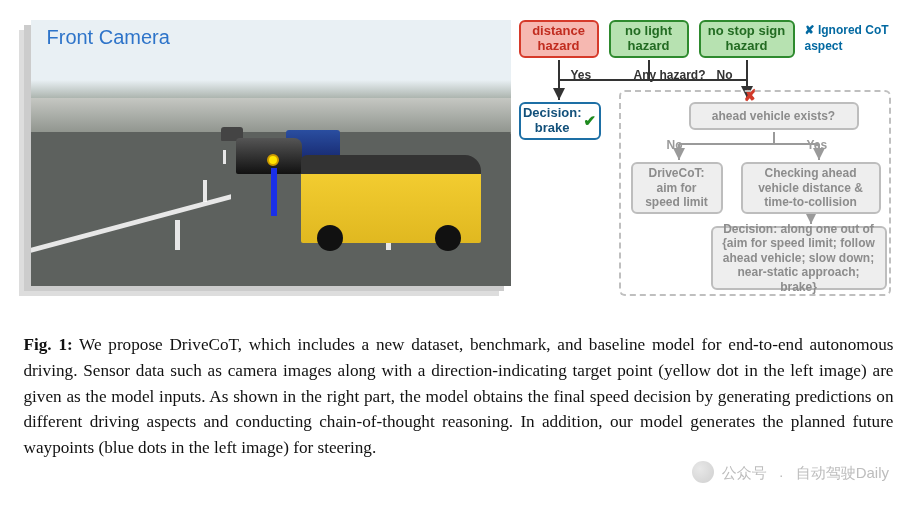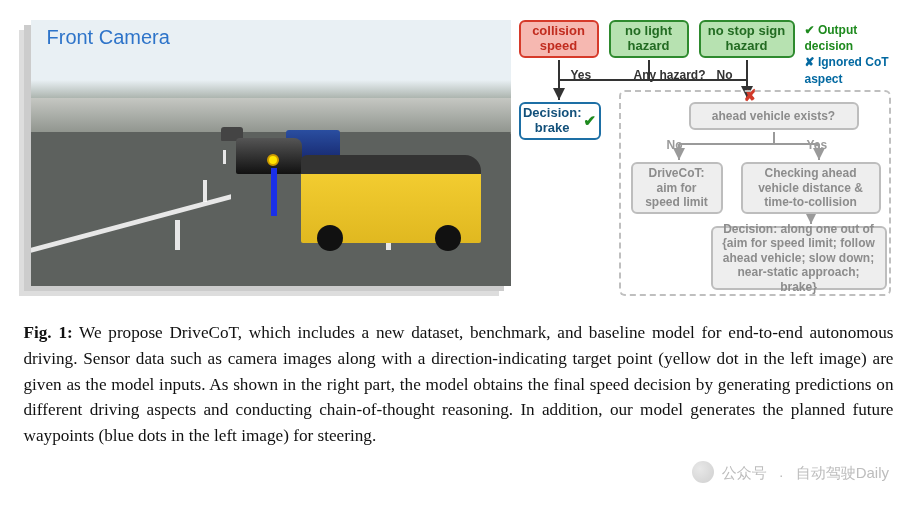--- a/index.html
+++ b/index.html
@@ -151,21 +151,21 @@
   .gyes { top:118px; left:288px; }
   .dashed-box {
     position:absolute; top:70px; left:100px; width:272px; height:206px;
     border:2px dashed #bfbfbf; border-radius:6px;
   }
   .check-mark { color:#1e8a1e; font-weight:900; font-size:15px; margin-left:2px;}
   .x-mark { position:absolute; color:#d13a2a; font-weight:900; font-size:16px; top:66px; left:225px; }
   
   .caption {
     width: 870px;
-    margin: 22px auto 0;
+    margin: 34px auto 0;
     font-size: 17.2px;
     line-height: 1.5;
     color:#111;
     text-align: justify;
   }
   .caption .figlabel { font-weight:700; }
   .watermark {
     position:absolute;
     right:28px; bottom:34px;
     display:flex; align-items:flex-end; gap:8px;
@@ -228,26 +228,25 @@
 
       <line x1="228" y1="60" x2="228" y2="78" stroke="#333" stroke-width="2" marker-end="url(#arr)"></line>
 
       <line x1="255" y1="112" x2="255" y2="124" stroke="#9a9a9a" stroke-width="2"></line>
       <line x1="160" y1="124" x2="300" y2="124" stroke="#9a9a9a" stroke-width="2"></line>
       <line x1="160" y1="124" x2="160" y2="140" stroke="#9a9a9a" stroke-width="2" marker-end="url(#arrg)"></line>
       <line x1="300" y1="124" x2="300" y2="140" stroke="#9a9a9a" stroke-width="2" marker-end="url(#arrg)"></line>
       <line x1="292" y1="196" x2="292" y2="204" stroke="#9a9a9a" stroke-width="2" marker-end="url(#arrg)"></line>
     </svg>
 
-    <div class="node hazard-red">collision speed</div>
+    <div class="node hazard-red">distance hazard</div>
     <div class="node hazard-g1">no light hazard</div>
     <div class="node hazard-g2">no stop sign hazard</div>
 
     <div class="legend">
-      <div class="ok">✔ Output decision</div>
       <div class="no">✘ Ignored CoT aspect</div>
     </div>
 
     <div class="decision-text yes">Yes</div>
     <div class="decision-text anyhaz">Any hazard?</div>
     <div class="decision-text no1">No</div>
 
     <div class="node brake">
       <span>Decision: brake</span>
       <span class="check-mark">✔</span>

